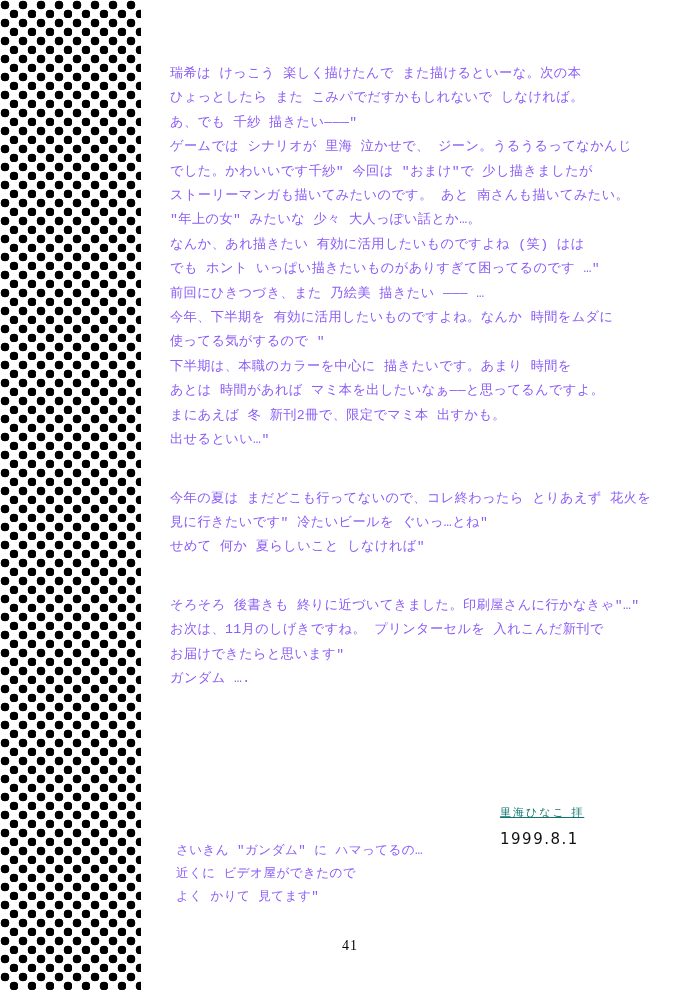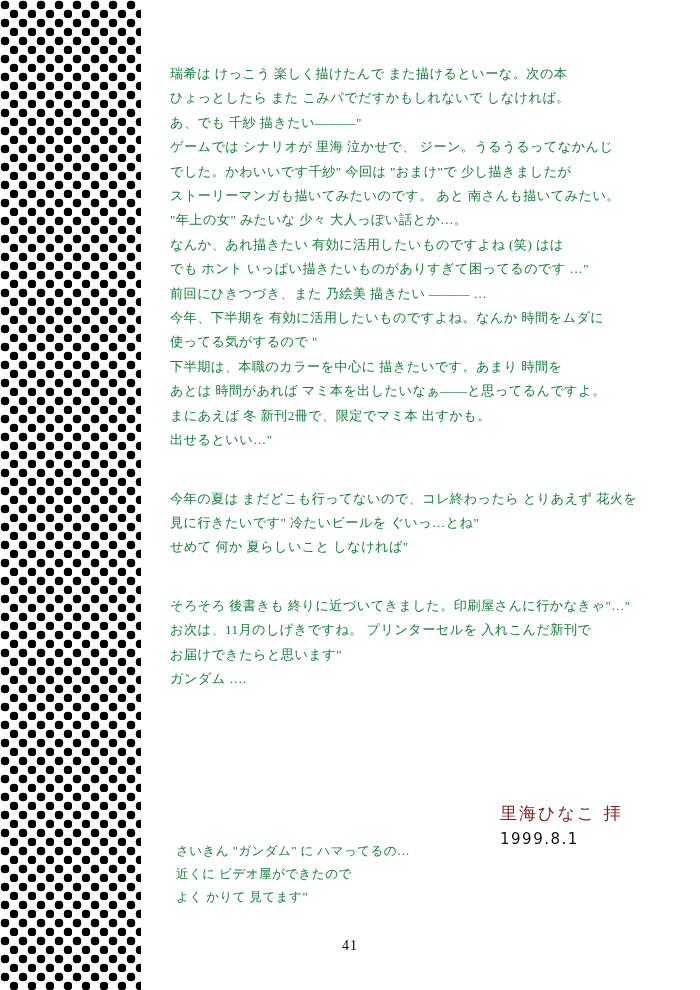--- a/index.html
+++ b/index.html
@@ -47,42 +47,43 @@
     left: 170px;
     top: 62px;
     width: 500px;
     color: #111111;
   }
   .para {
     margin: 0 0 0 0;
   }
   .line {
     display: block;
-    font-family: Liberation Serif, serif;
+    font-family: Liberation Mono, monospace;
     font-size: 13.2px;
     line-height: 24.4px;
     letter-spacing: 0.4px;
     white-space: pre;
-    color: #15803d;
+    color: #8b5cf6;
   }
   .gap-lg { height: 34px; }
 
   #signature {
     position: absolute;
     left: 500px;
     top: 800px;
     width: 180px;
   }
   #signature .sig-name {
     display: block;
-    font-size: 17px;
+    font-size: 11px;
     line-height: 26px;
     letter-spacing: 2px;
     white-space: pre;
-    color: #7f1d1d;
+    color: #0f766e;
+    text-decoration: underline;
   }
   #signature .sig-date {
     display: block;
     font-size: 15px;
     line-height: 26px;
     letter-spacing: 1.5px;
     white-space: pre;
     color: #111111;
   }
 

